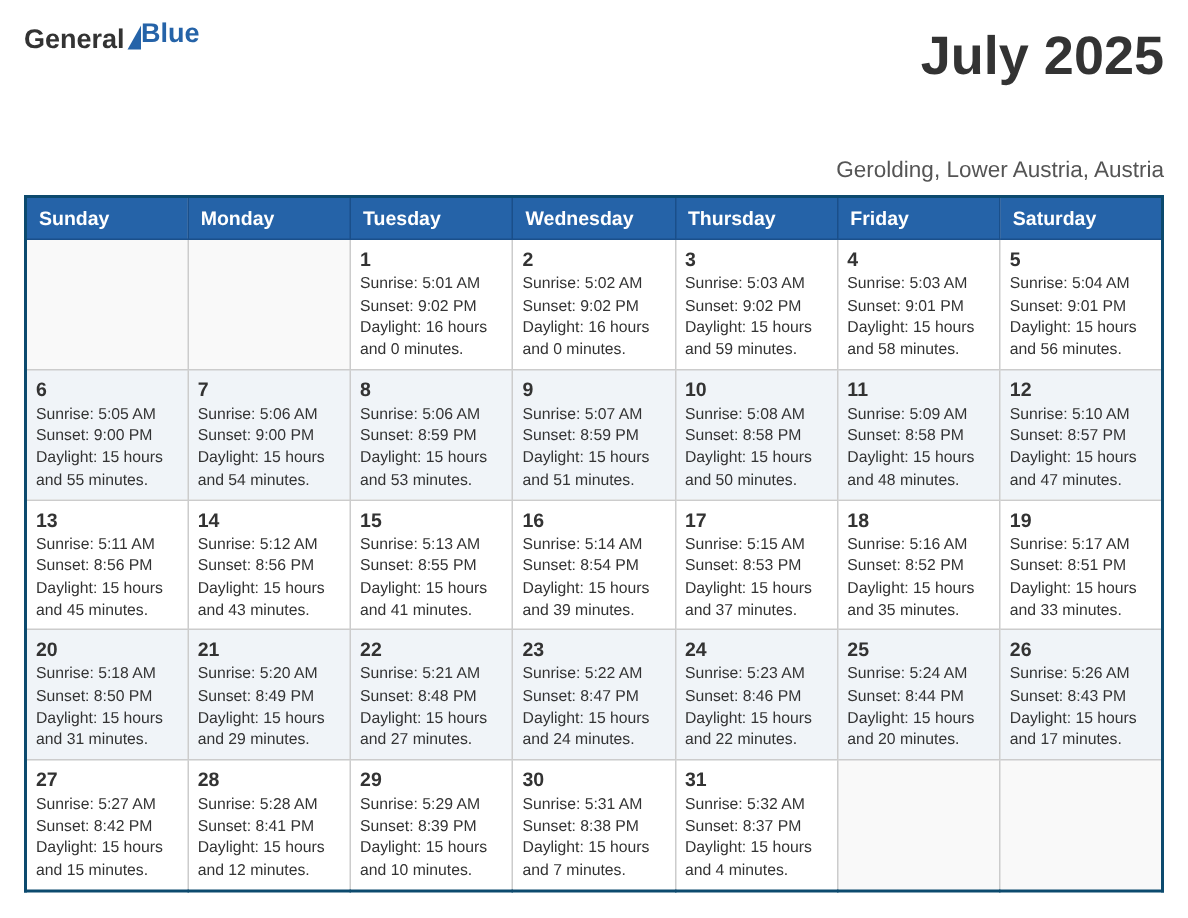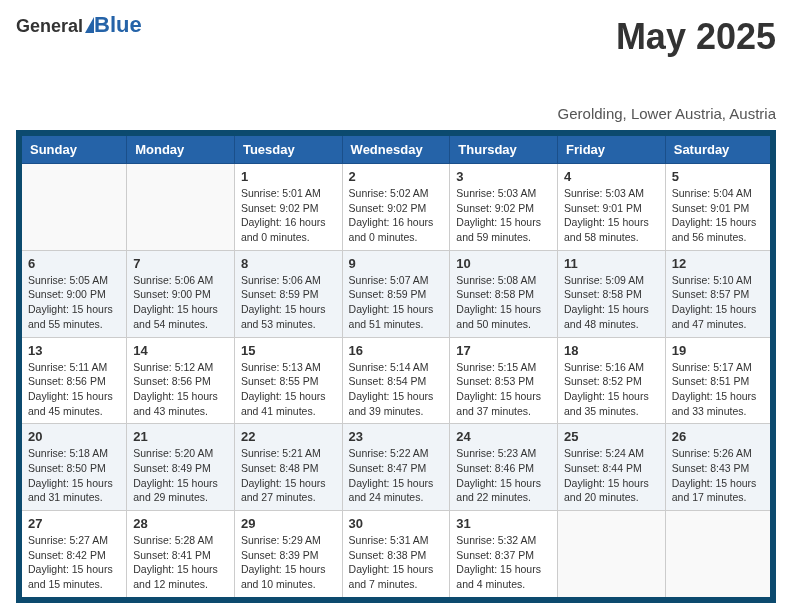--- a/index.html
+++ b/index.html
@@ -30,21 +30,21 @@
       color: #333;
     }
     .location {
       font-size: 15px;
       color: #555;
       margin-top: 47px;
     }
     .calendar {
       width: 100%;
       border-collapse: collapse;
-      border: 6px solid #0c4a6e;
+      border: 2px solid #0c4a6e;
     }
     .calendar th {
       background: #2563a8;
       color: #fff;
       text-align: left;
       padding: 6px 8px;
       font-size: 13px;
       border: 1px solid #1a4f8a;
     }
     .calendar td {
@@ -89,24 +89,24 @@
   </style>
 </head>
 <body>
 
 <div class="header">
   <div class="logo">
     <div class="logo-row">
       <span style="font-size:18px;font-weight:bold;color:#333;">General</span>
       <div class="logo-triangle"></div>
     </div>
-    <span style="font-size:22px;font-weight:bold;color:#2563a8;margin-top:-4px;">Blue</span>
+    <span style="font-size:18px;font-weight:bold;color:#2563a8;margin-top:-4px;">Blue</span>
   </div>
   <div class="title-block">
-    <div class="month-year">May 2025</div>
+    <div class="month-year">July 2025</div>
     <div class="location">Gerolding, Lower Austria, Austria</div>
   </div>
 </div>
 
 <table class="calendar">
   <thead>
     <tr>
       <th>Sunday</th>
       <th>Monday</th>
       <th>Tuesday</th>

